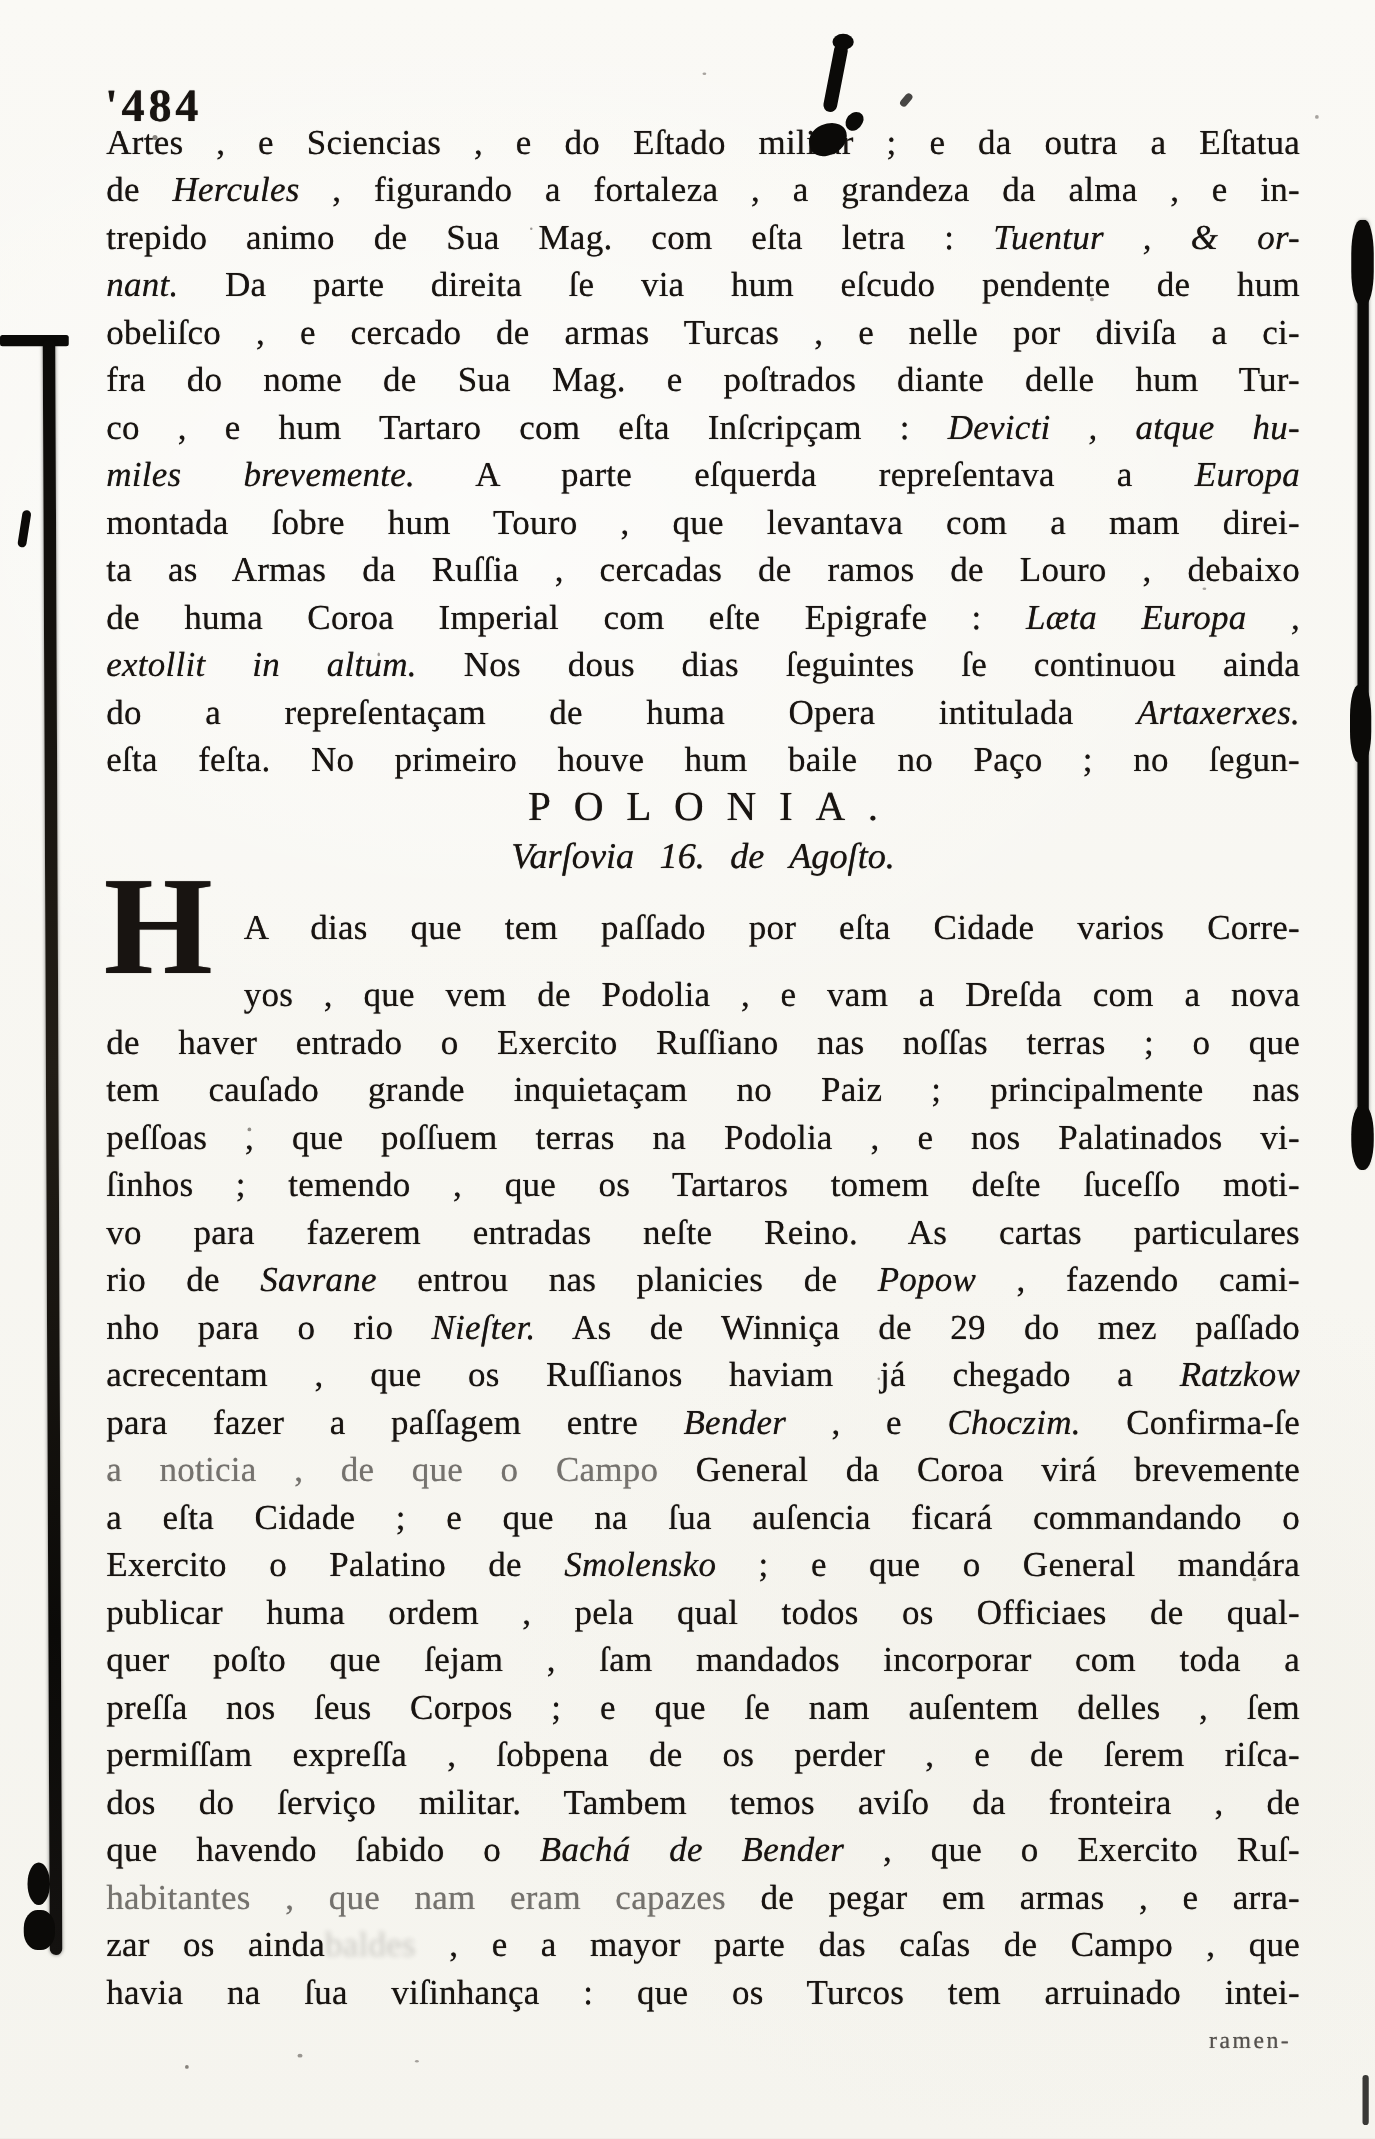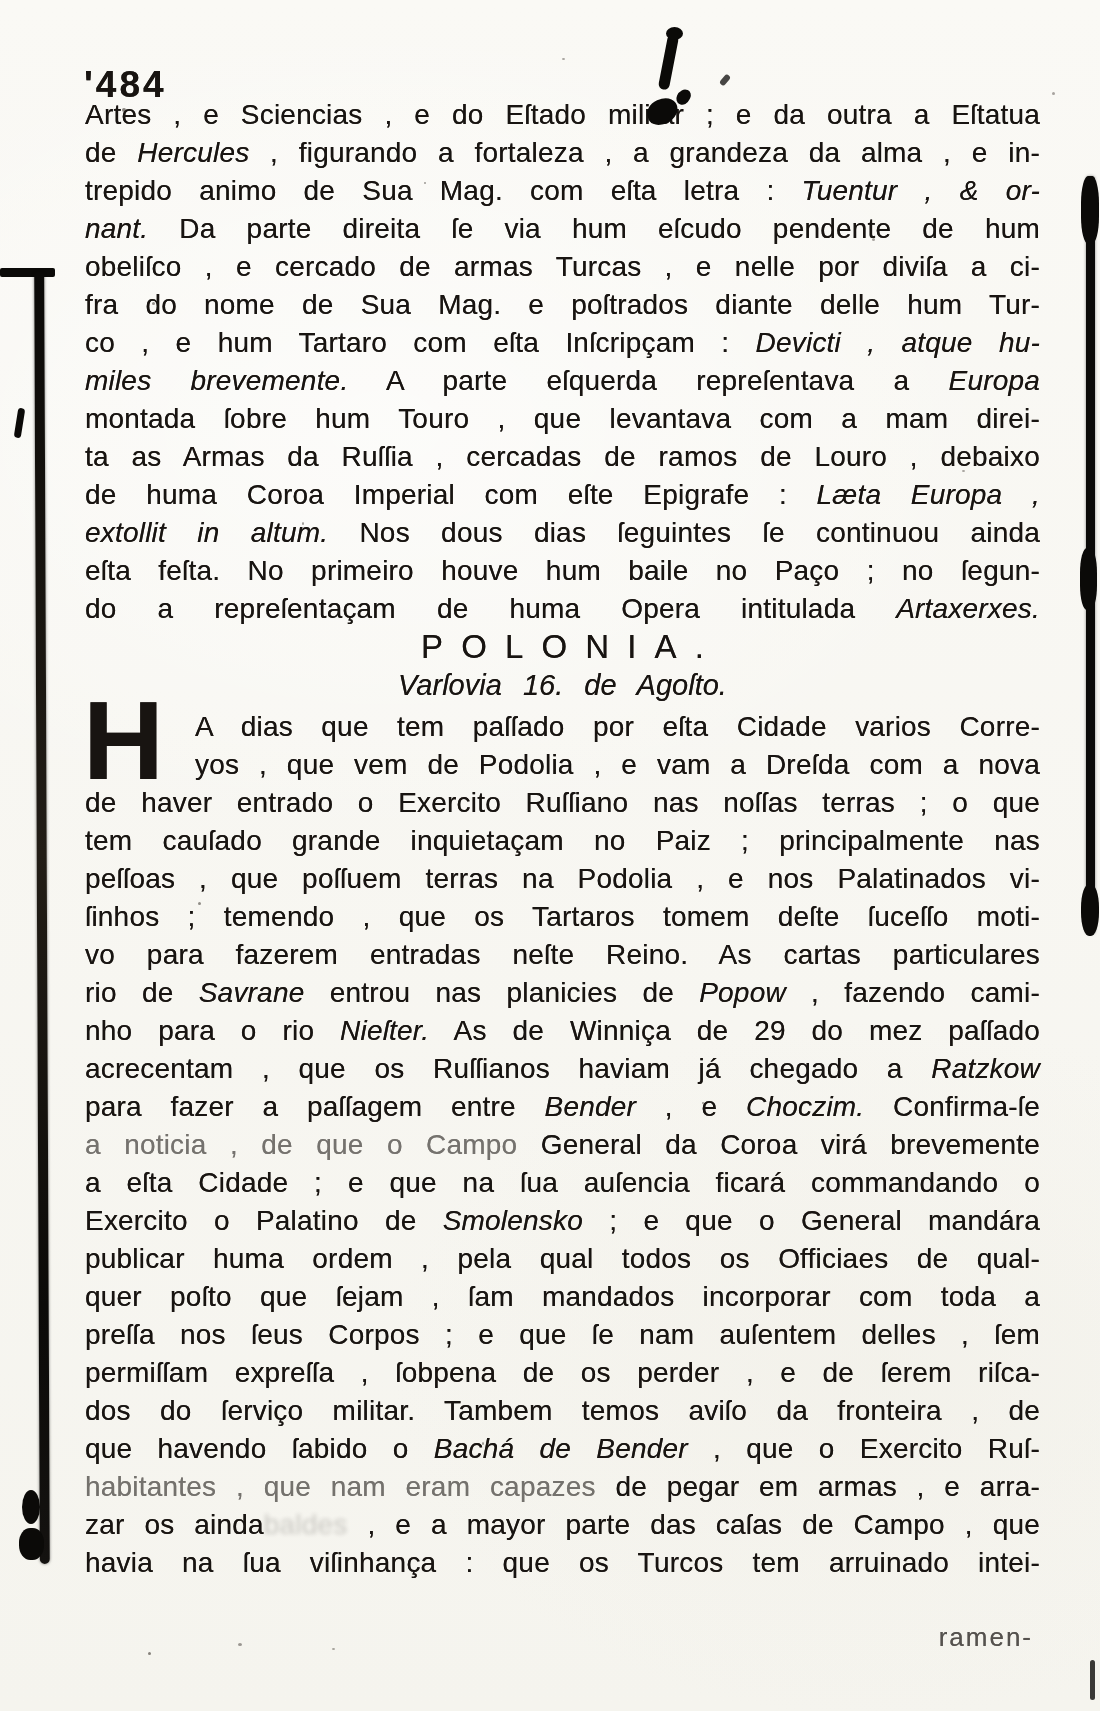--- a/index.html
+++ b/index.html
@@ -2,41 +2,41 @@
 <html><head>
 <meta charset="utf-8">
 <style>
   html,body{margin:0;padding:0;background:#e8e6e0;}
   .page{
     position:relative;width:1100px;height:1711px;overflow:hidden;
     background:
       radial-gradient(900px 600px at 35% 25%, rgba(255,255,255,.55), rgba(255,255,255,0) 70%),
       radial-gradient(700px 500px at 80% 80%, rgba(240,238,230,.5), rgba(240,238,230,0) 70%),
       linear-gradient(#faf9f5,#f5f4ee);
-    font-family:Liberation Sans, sans-serif;
+    font-family:Liberation Serif, serif;
     color:#181411;
   }
   .ink{text-shadow:0 0 .6px rgba(26,21,16,.8);}
   .pagenum{position:absolute;left:84px;top:64px;font-size:37px;font-weight:bold;letter-spacing:3px;}
   .textcol{position:absolute;left:85px;width:955px;}
   .line{height:38px;line-height:38px;font-size:28px;letter-spacing:.2px;
         text-align:justify;text-align-last:justify;white-space:nowrap;}
-  .line.indent{padding-left:110px;}
+  .line.indent{padding-left:110px;margin-top:16px;}
   .s-n{font-style:normal;}
   .s-i{font-style:italic;}
   .s-f{opacity:.58;filter:blur(.4px);}
   .s-g{opacity:.18;filter:blur(2px);}
   .heading{position:absolute;left:85px;top:628px;width:955px;text-align:center;
            font-size:33px;letter-spacing:.55em;text-indent:.55em;font-weight:500;}
   .dateline{position:absolute;left:85px;top:669px;width:955px;text-align:center;
             font-size:29px;font-style:italic;word-spacing:.45em;}
   .dropcap{position:absolute;left:83px;top:700px;font-size:112px;line-height:82px;
            font-weight:bold;letter-spacing:0;}
   .catchword{position:absolute;left:85px;top:1622px;width:948px;text-align:right;
-             font-size:26px;opacity:.72;filter:blur(.5px);letter-spacing:2px;}
+             font-size:19px;opacity:.72;filter:blur(.5px);letter-spacing:2px;}
   .art{position:absolute;background:#0b0a08;}
   .speck{position:absolute;background:#2a241e;border-radius:50%;}
 </style>
 </head>
 <body>
 
 <div class="page ink">
 
   <div class="pagenum">'484</div>
 
@@ -46,22 +46,22 @@
       <div class="line"><span class="s-n">trepido animo de Sua Mag. com eſta letra : </span><span class="s-i">Tuentur , &amp; or-</span></div>
       <div class="line"><span class="s-i">nant.</span><span class="s-n"> Da parte direita ſe via hum eſcudo pendente de hum</span></div>
       <div class="line"><span class="s-n">obeliſco , e cercado de armas Turcas , e nelle por diviſa a ci-</span></div>
       <div class="line"><span class="s-n">fra do nome de Sua Mag. e poſtrados diante delle hum Tur-</span></div>
       <div class="line"><span class="s-n">co , e hum Tartaro com eſta Inſcripçam : </span><span class="s-i">Devicti , atque hu-</span></div>
       <div class="line"><span class="s-i">miles brevemente.</span><span class="s-n"> A parte eſquerda repreſentava a </span><span class="s-i">Europa</span></div>
       <div class="line"><span class="s-n">montada ſobre hum Touro , que levantava com a mam direi-</span></div>
       <div class="line"><span class="s-n">ta as Armas da Ruſſia , cercadas de ramos de Louro , debaixo</span></div>
       <div class="line"><span class="s-n">de huma Coroa Imperial com eſte Epigrafe : </span><span class="s-i">Læta Europa ,</span></div>
       <div class="line"><span class="s-i">extollit in altum.</span><span class="s-n"> Nos dous dias ſeguintes ſe continuou ainda</span></div>
+      <div class="line"><span class="s-n">do a repreſentaçam de huma Opera intitulada </span><span class="s-i">Artaxerxes.</span></div>
       <div class="line"><span class="s-n">eſta feſta. No primeiro houve hum baile no Paço ; no ſegun-</span></div>
-      <div class="line"><span class="s-n">do a repreſentaçam de huma Opera intitulada </span><span class="s-i">Artaxerxes.</span></div>
     </div>
 
   <div class="heading">POLONIA.</div>
   <div class="dateline">Varſovia 16. de Agoſto.</div>
 
   <div class="dropcap">H</div>
   <div class="textcol" style="top:708px;">
       <div class="line indent"><span class="s-n">A dias que tem paſſado por eſta Cidade varios Corre-</span></div>
       <div class="line indent"><span class="s-n">yos , que vem de Podolia , e vam a Dreſda com a nova</span></div>
       <div class="line"><span class="s-n">de haver entrado o Exercito Ruſſiano nas noſſas terras ; o que</span></div>

